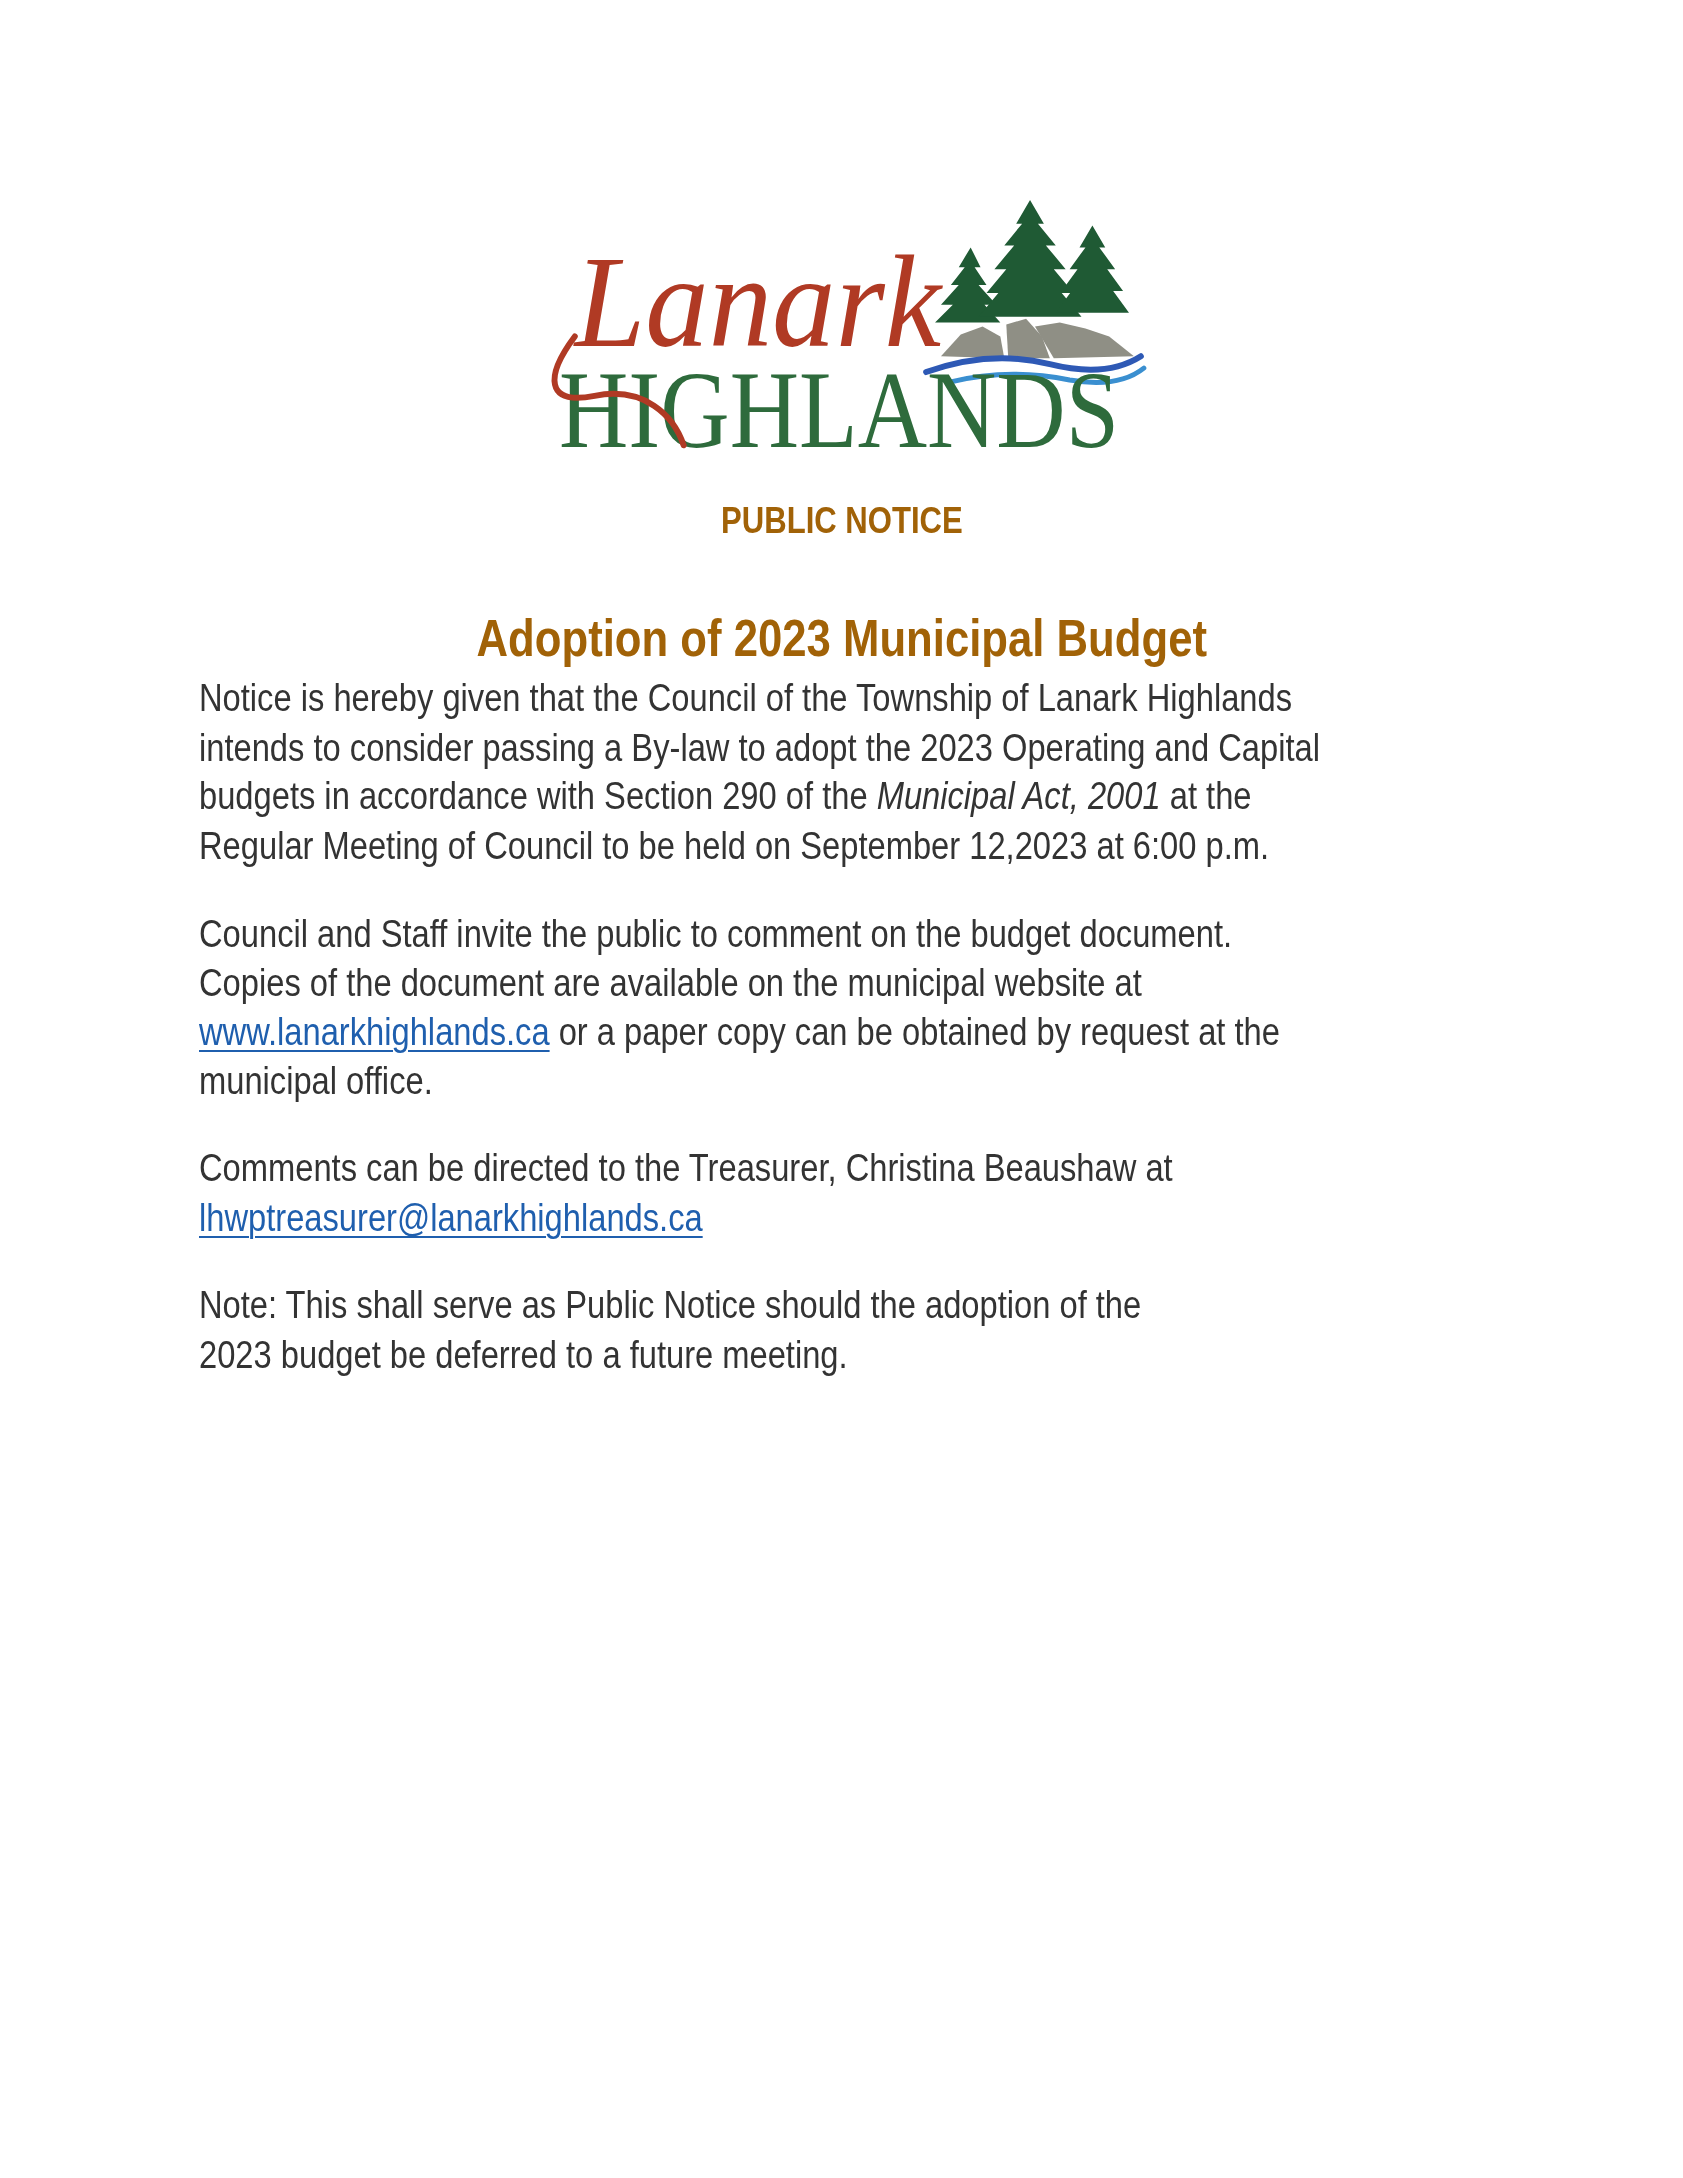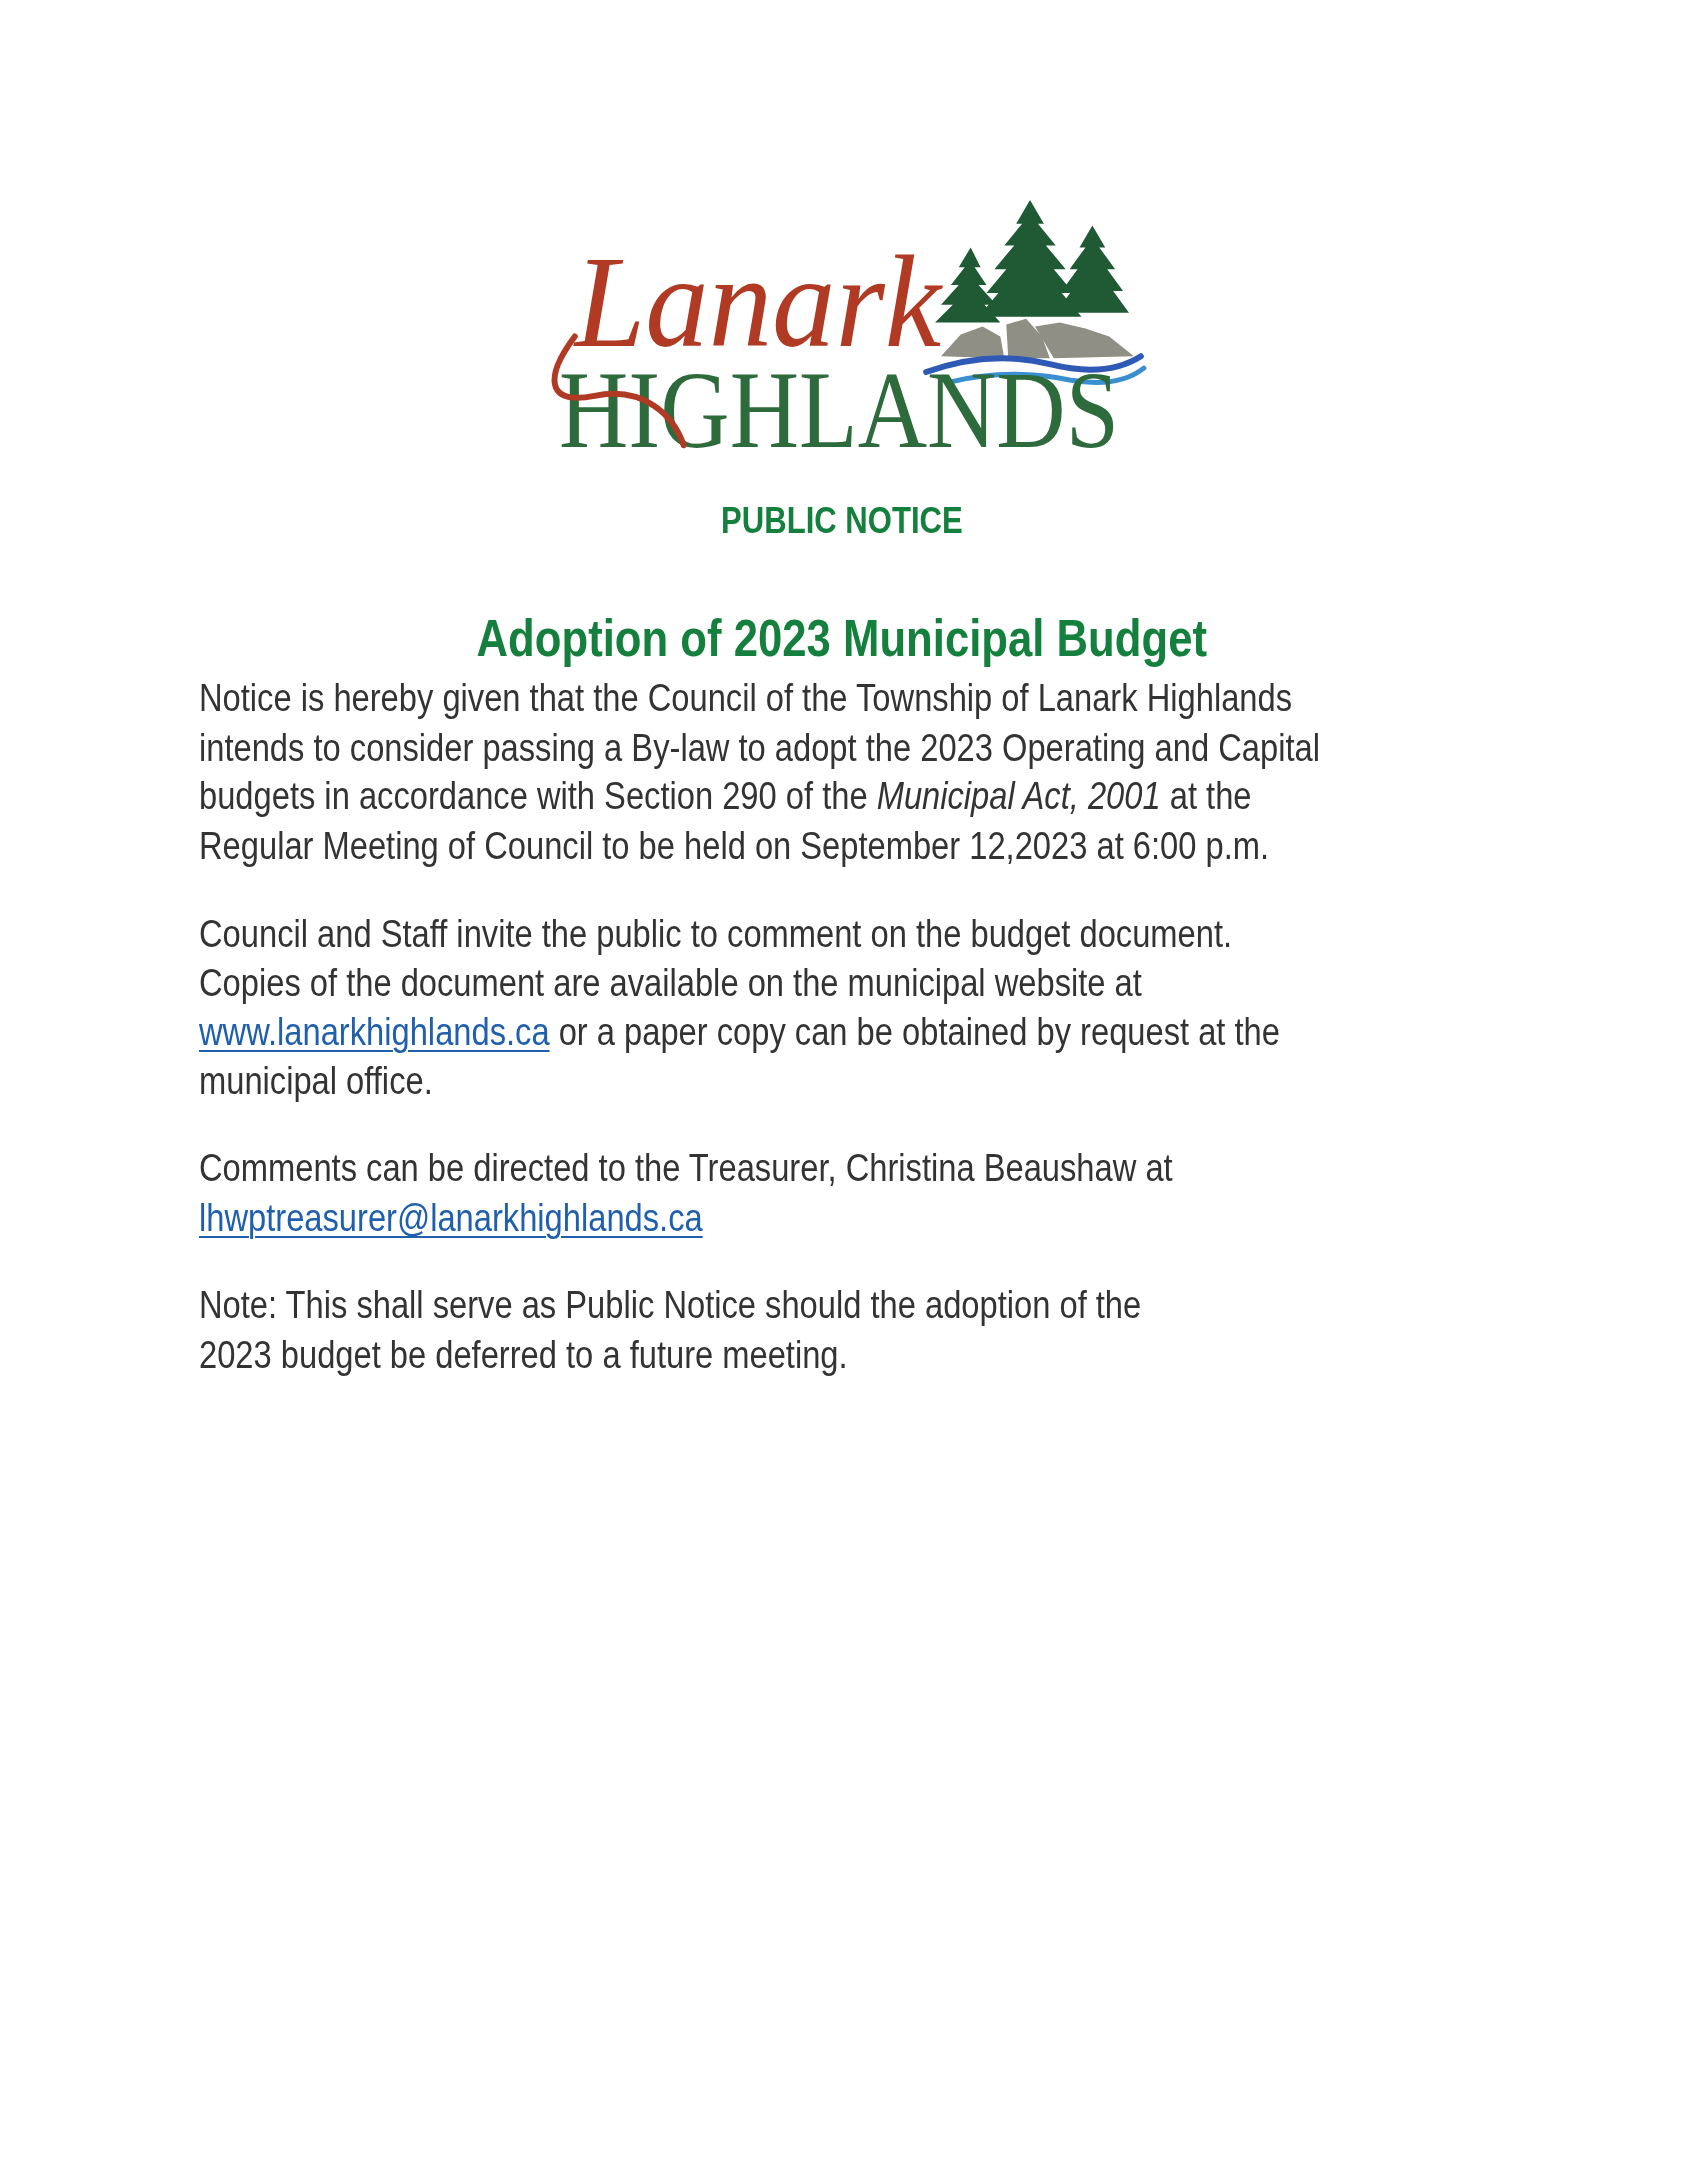--- a/index.html
+++ b/index.html
@@ -1,21 +1,21 @@
 <!DOCTYPE html>
 <html><head>
 <meta charset="utf-8">
 <style>
   html, body { margin: 0; padding: 0; background: #ffffff; }
   body { width: 1683px; height: 2178px; position: relative; overflow: hidden; }
   .page { position: absolute; left: 0; top: 0; width: 1683px; height: 1655px; background: #fff; }
   .logo { position: absolute; left: 535px; top: 188px; width: 614px; height: 287px; }
   .heading {
     position: absolute; left: 0; width: 1683px; text-align: center;
-    font-family: "Liberation Sans", sans-serif; font-weight: bold; color: #15803d;
+    font-family: "Liberation Sans", sans-serif; font-weight: bold; color: #a16207;
     white-space: nowrap;
   }
   .heading span { display: inline-block; transform: scaleX(0.84); transform-origin: center; }
   .h-notice { top: 500px; font-size: 37px; }
   .h-adopt { top: 608px; font-size: 52px; }
   .line {
     position: absolute; left: 199px;
     font-family: "Liberation Sans", sans-serif; font-size: 38px; color: #333333;
     white-space: nowrap; transform: scaleX(0.86); transform-origin: left top;
     line-height: 50px;

